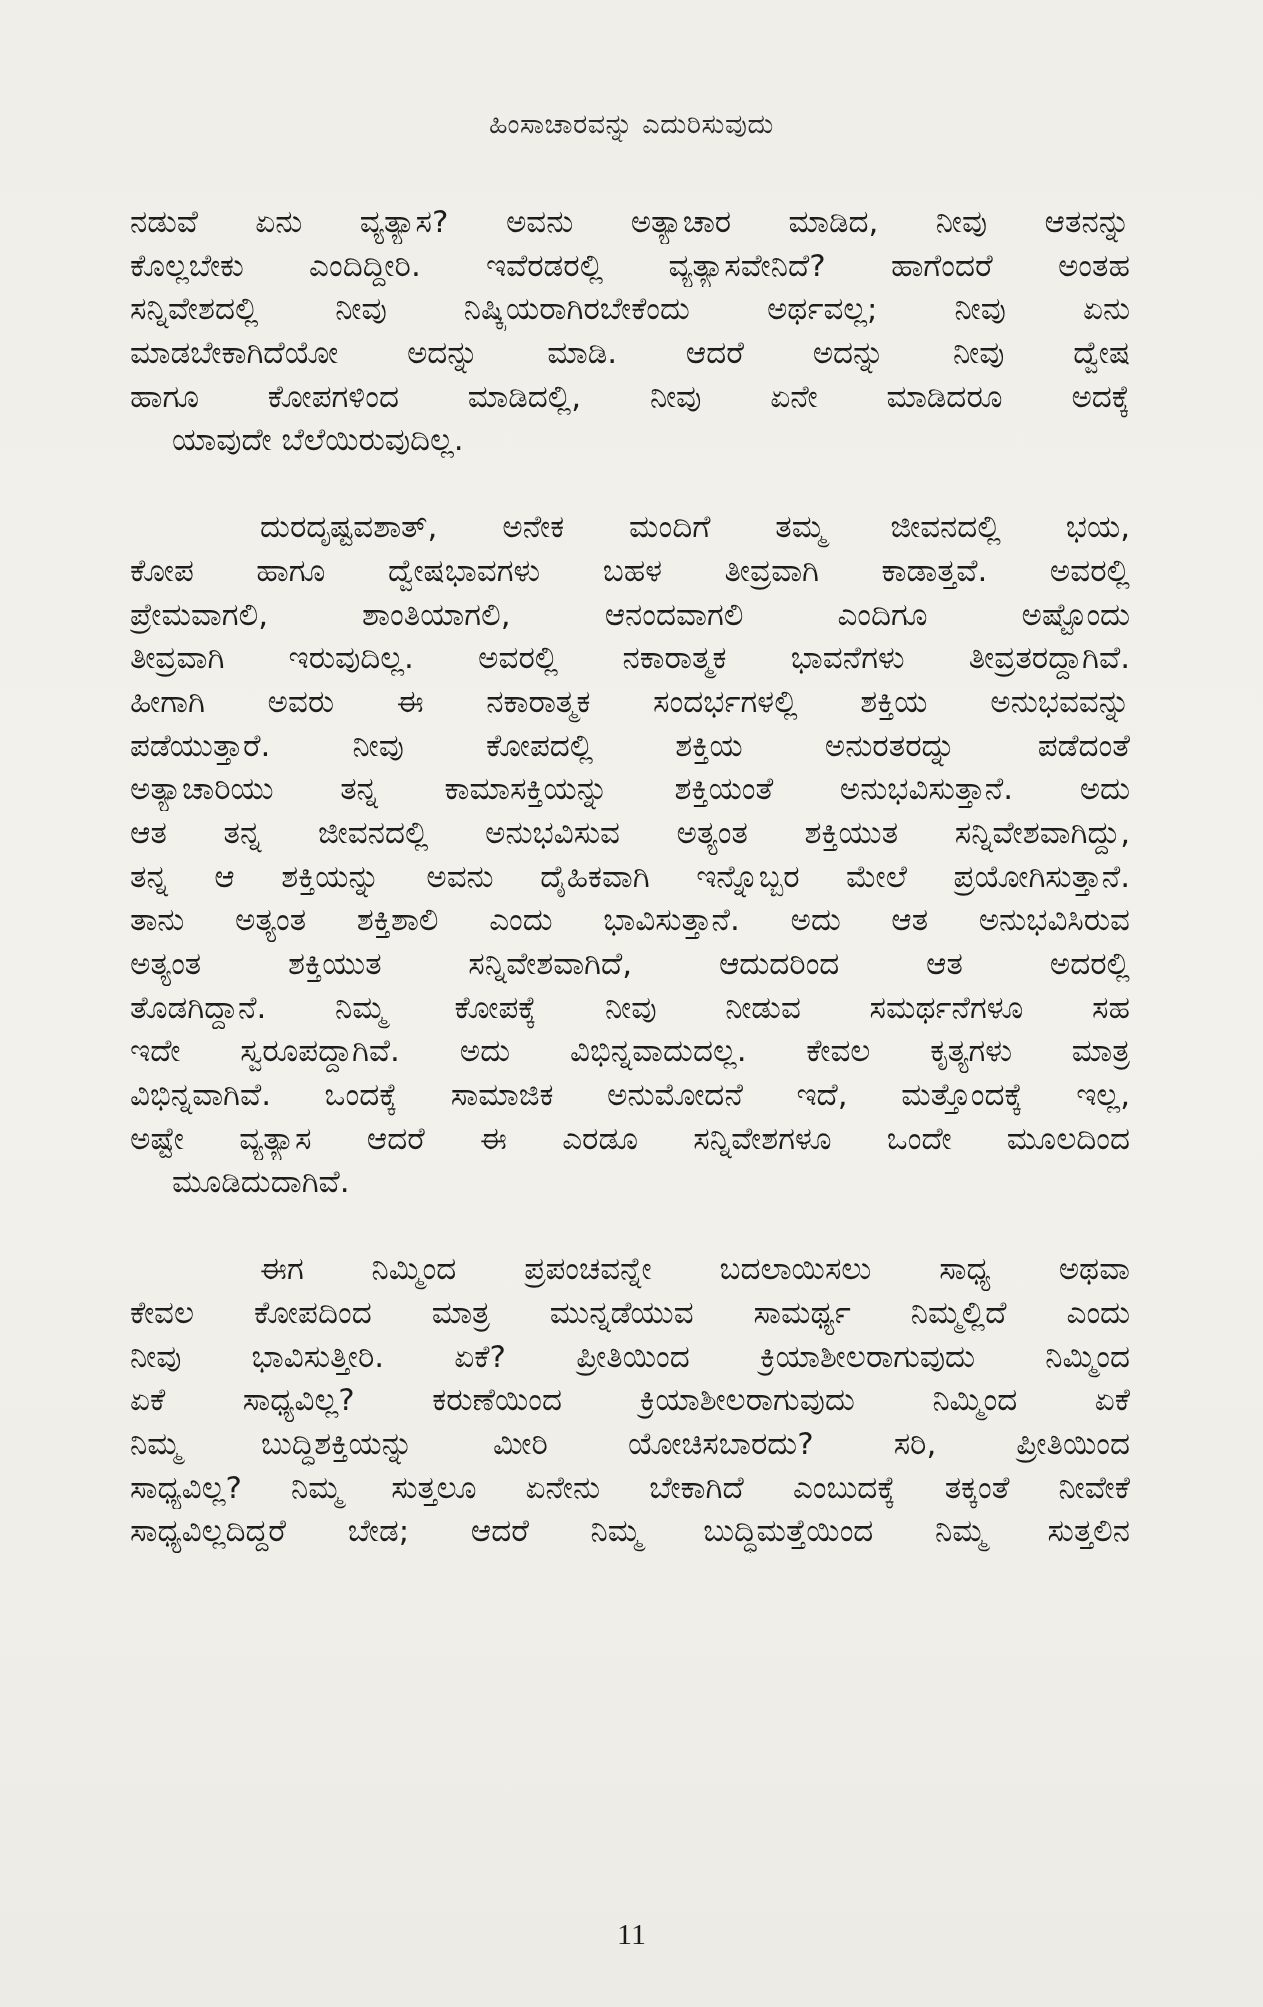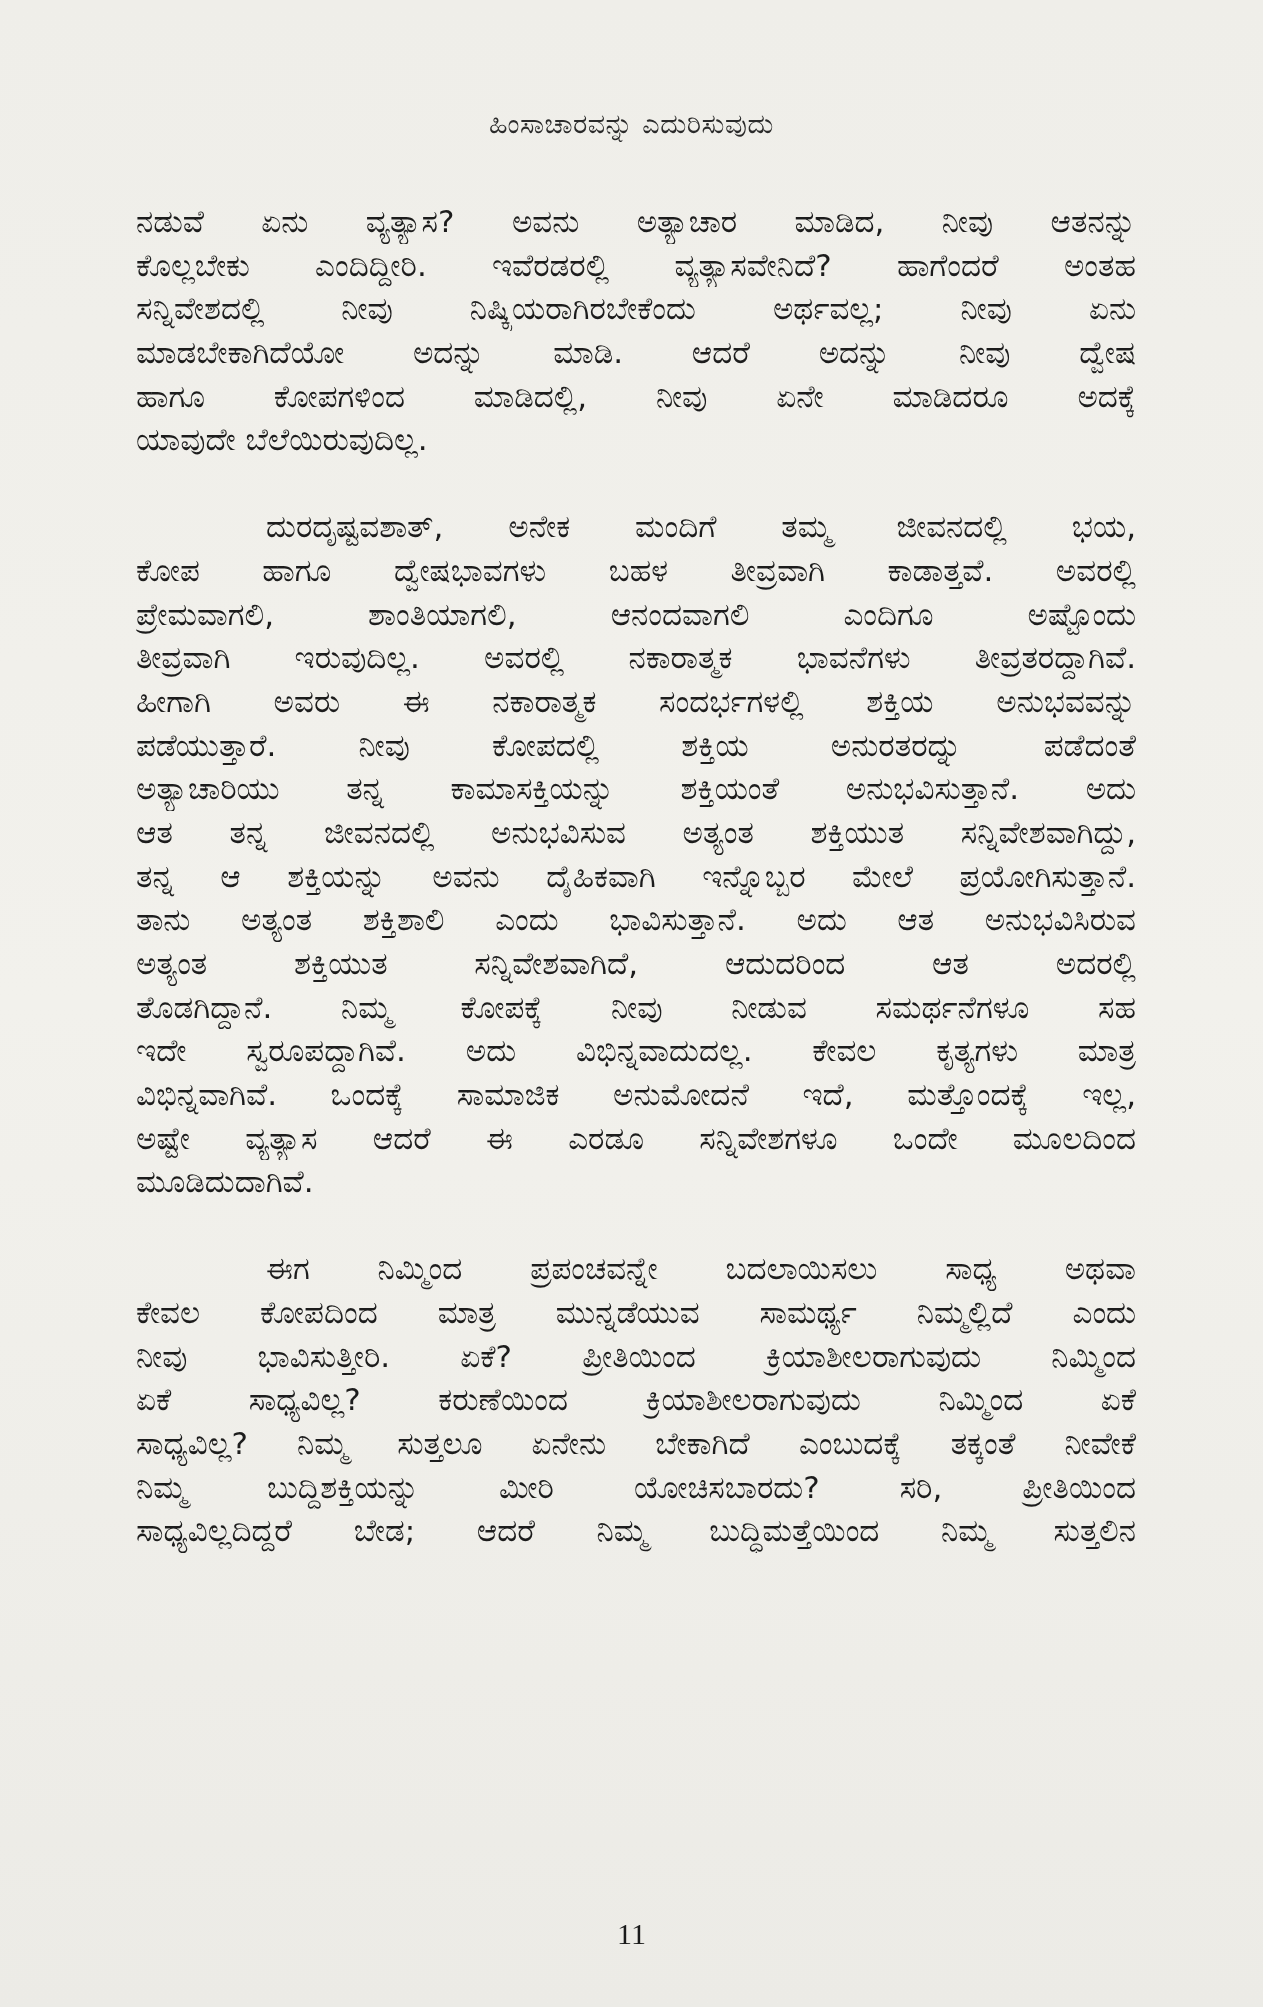--- a/index.html
+++ b/index.html
@@ -17,35 +17,35 @@
     background: linear-gradient(180deg, #efeee9 0%, #f2f1ec 50%, #ecebe6 100%);
   }
   .running-head {
     position: absolute; left: 0; width: 1263px; top: 108px;
     text-align: center;
     font-size: 27px;
     color: #2a2a2a;
     letter-spacing: 0.5px;
   }
   .body-text {
-    position: absolute; left: 136px; top: 200px;
+    position: absolute; left: 130px; top: 200px;
     width: 1000px;
   }
   .para { margin: 0; }
   .line {
     display: block;
     height: 43.7px;
     line-height: 43.7px;
     font-size: 31px;
     white-space: nowrap;
     text-align: justify;
     text-align-last: justify;
     overflow: hidden;
   }
-  .line.last { text-align-last: left; }
+  .line.last { text-align-last: left; margin-left: 42px; }
   .line.indent { padding-left: 130px; }
   .para + .para { margin-top: 43px; }
   .folio {
     position: absolute; left: 0; width: 1263px; top: 1917px;
     text-align: center;
     font-family: "Liberation Serif", serif;
     font-size: 30px;
     color: #1a1a1a;
   }
 </style>
@@ -82,20 +82,20 @@
       <span class="line">ವಿಭಿನ್ನವಾಗಿವೆ. ಒಂದಕ್ಕೆ ಸಾಮಾಜಿಕ ಅನುಮೋದನೆ ಇದೆ, ಮತ್ತೊಂದಕ್ಕೆ ಇಲ್ಲ,</span>
       <span class="line">ಅಷ್ಟೇ ವ್ಯತ್ಯಾಸ ಆದರೆ ಈ ಎರಡೂ ಸನ್ನಿವೇಶಗಳೂ ಒಂದೇ ಮೂಲದಿಂದ</span>
       <span class="line last">ಮೂಡಿದುದಾಗಿವೆ.</span>
     </p>
 
     <p class="para">
       <span class="line indent">ಈಗ ನಿಮ್ಮಿಂದ ಪ್ರಪಂಚವನ್ನೇ ಬದಲಾಯಿಸಲು ಸಾಧ್ಯ ಅಥವಾ</span>
       <span class="line">ಕೇವಲ ಕೋಪದಿಂದ ಮಾತ್ರ ಮುನ್ನಡೆಯುವ ಸಾಮರ್ಥ್ಯ ನಿಮ್ಮಲ್ಲಿದೆ ಎಂದು</span>
       <span class="line">ನೀವು ಭಾವಿಸುತ್ತೀರಿ. ಏಕೆ? ಪ್ರೀತಿಯಿಂದ ಕ್ರಿಯಾಶೀಲರಾಗುವುದು ನಿಮ್ಮಿಂದ</span>
       <span class="line">ಏಕೆ ಸಾಧ್ಯವಿಲ್ಲ? ಕರುಣೆಯಿಂದ ಕ್ರಿಯಾಶೀಲರಾಗುವುದು ನಿಮ್ಮಿಂದ ಏಕೆ</span>
+      <span class="line">ನಿಮ್ಮ ಬುದ್ಧಿಶಕ್ತಿಯನ್ನು ಮೀರಿ ಯೋಚಿಸಬಾರದು? ಸರಿ, ಪ್ರೀತಿಯಿಂದ</span>
       <span class="line">ಸಾಧ್ಯವಿಲ್ಲ? ನಿಮ್ಮ ಸುತ್ತಲೂ ಏನೇನು ಬೇಕಾಗಿದೆ ಎಂಬುದಕ್ಕೆ ತಕ್ಕಂತೆ ನೀವೇಕೆ</span>
-      <span class="line">ನಿಮ್ಮ ಬುದ್ಧಿಶಕ್ತಿಯನ್ನು ಮೀರಿ ಯೋಚಿಸಬಾರದು? ಸರಿ, ಪ್ರೀತಿಯಿಂದ</span>
       <span class="line">ಸಾಧ್ಯವಿಲ್ಲದಿದ್ದರೆ ಬೇಡ; ಆದರೆ ನಿಮ್ಮ ಬುದ್ಧಿಮತ್ತೆಯಿಂದ ನಿಮ್ಮ ಸುತ್ತಲಿನ</span>
     </p>
   </div>
 
   <div class="folio">11</div>
 </div>
 
 </body></html>

